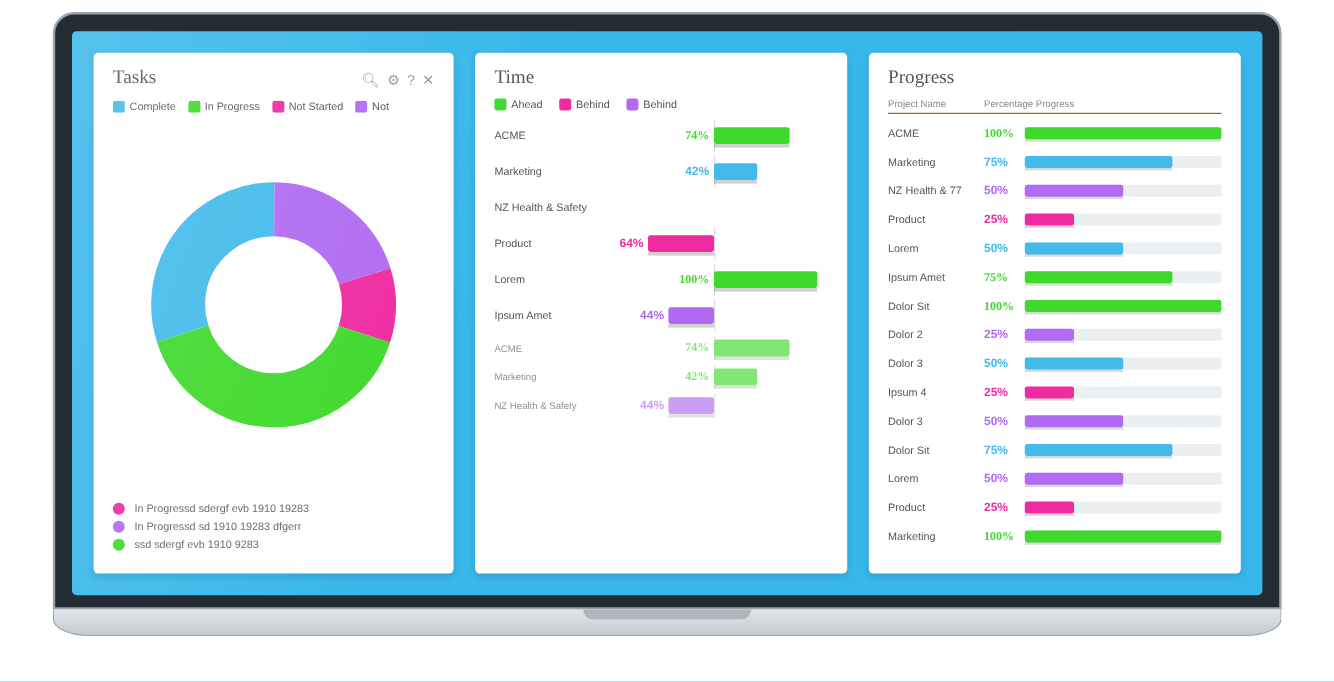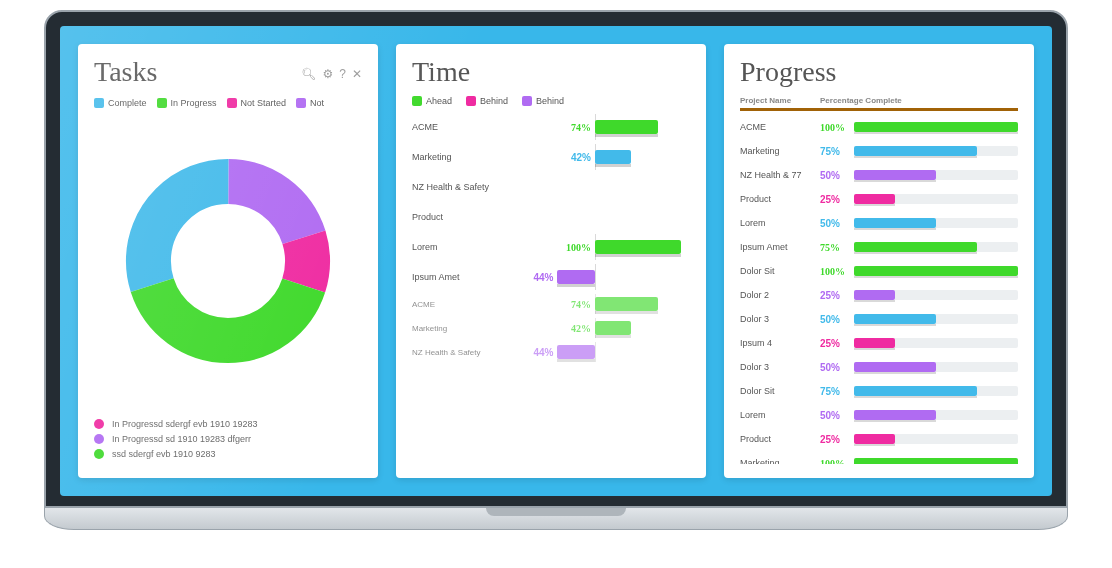--- a/index.html
+++ b/index.html
@@ -59,21 +59,21 @@
     box-shadow: 0 2px 6px rgba(0,0,0,0.12);
     padding: 12px 16px 14px 16px;
     display: flex;
     flex-direction: column;
     height: 100%;
   }
   .card h2 {
     font-family: Georgia, 'Times New Roman', serif;
     font-weight: normal;
     color: #555;
-    font-size: 28px;
+    font-size: 16px;
     margin-bottom: 4px;
   }
   .card-header { display:flex; justify-content:space-between; align-items:center; }
   .card-tools { color:#9a9a9a; font-size:12px; display:flex; gap:6px; }
   .card-tools span { cursor:default; }
 
   
   .card-tasks { width: 300px; }
   .legend-row { display:flex; gap:10px; flex-wrap:nowrap; font-size:9px; color:#555; margin:6px 0 8px 0; overflow:hidden;}
   .legend-item { display:flex; align-items:center; gap:4px; white-space:nowrap;}
@@ -95,21 +95,21 @@
   .time-center { position:absolute; left:50%; top:2px; bottom:2px; width:1px; background:#d9d9d9;}
   .time-bar { position:absolute; height:14px; top:50%; transform:translateY(-50%); border-radius:2px; }
   .time-bar::after{content:"";position:absolute;left:0;right:0;bottom:-3px;height:3px;background:rgba(0,0,0,0.18);filter:blur(0.5px);}
   .time-bar.right { left:50%; }
   .time-bar.left { right:50%; }
   .time-val { position:absolute; top:50%; transform:translateY(-50%); font-size:10px; font-weight:bold;}
   .time-val.right{ left:calc(50% - 4px); transform:translate(-100%,-50%);}
 
   
   .card-progress { flex:1; }
-  .prog-header { display:flex; font-size:8px; color:#888; border-bottom:3px solid #a16207; padding-bottom:3px; margin:4px 0 4px 0;font-weight:bold;}
+  .prog-header { display:flex; font-size:8px; color:#888; border-bottom:1px solid #a16207; padding-bottom:3px; margin:4px 0 4px 0;}
   .prog-header .c1{width:80px;} .prog-header .c2{flex:1;}
   .prog-body{ flex:1; overflow:hidden;}
   .prog-row{ display:flex; align-items:center; height:24px; font-size:9px; color:#555;}
   .prog-row .name{ width:80px; white-space:nowrap; overflow:hidden; text-overflow:ellipsis;}
   .prog-row .pct{ width:34px; font-weight:bold; font-size:10px;}
   .prog-row .bar-outer{ flex:1; height:10px; background:#eceff1; border-radius:2px; position:relative;}
   .prog-row .bar-inner{ position:absolute; left:0; top:0; bottom:0; border-radius:2px;}
   .prog-row .bar-inner::after{content:"";position:absolute;left:0;right:0;bottom:-2px;height:2px;background:rgba(0,0,0,0.15);}
 
   .c-blue{ background:#42baea;} .t-blue{color:#42baea;}
@@ -209,20 +209,25 @@
       <div class="time-center"></div>
       <span class="time-val right t-blue">42%</span>
       <div class="time-bar right c-blue" style="width:18.9%"></div>
     </div>
             </div>
             <div class="time-row">
     <div class="time-label">NZ Health &amp; Safety</div>
             </div>
             <div class="time-row">
     <div class="time-label">Product</div>
+    <div class="time-track">
+      <div class="time-center"></div>
+      <span class="time-val t-pink" style="right:calc(50% + 28.8% + 4px);top:50%;">64%</span>
+      <div class="time-bar left c-pink" style="width:28.8%"></div>
+    </div>
             </div>
             <div class="time-row">
     <div class="time-label">Lorem</div>
     <div class="time-track">
       <div class="time-center"></div>
       <span class="time-val right t-green">100%</span>
       <div class="time-bar right c-green" style="width:45%"></div>
     </div>
             </div>
             <div class="time-row">
@@ -257,21 +262,21 @@
       <div class="time-bar left c-purple" style="width:19.8%"></div>
     </div>
             </div>
           </div>
       </div>
 
       <div class="card card-progress">
         <h2>Progress</h2>
         <div class="prog-header">
           <div class="c1">Project  Name</div>
-          <div class="c2">Percentage Complete</div>
+          <div class="c2">Percentage Progress</div>
         </div>
         <div class="prog-body" id="prog-body">
             <div class="prog-row">
     <div class="name">ACME</div>
     <div class="pct t-green">100%</div>
     <div class="bar-outer">
       <div class="bar-inner c-green" style="width:100%"></div>
     </div>
             </div>
             <div class="prog-row">

